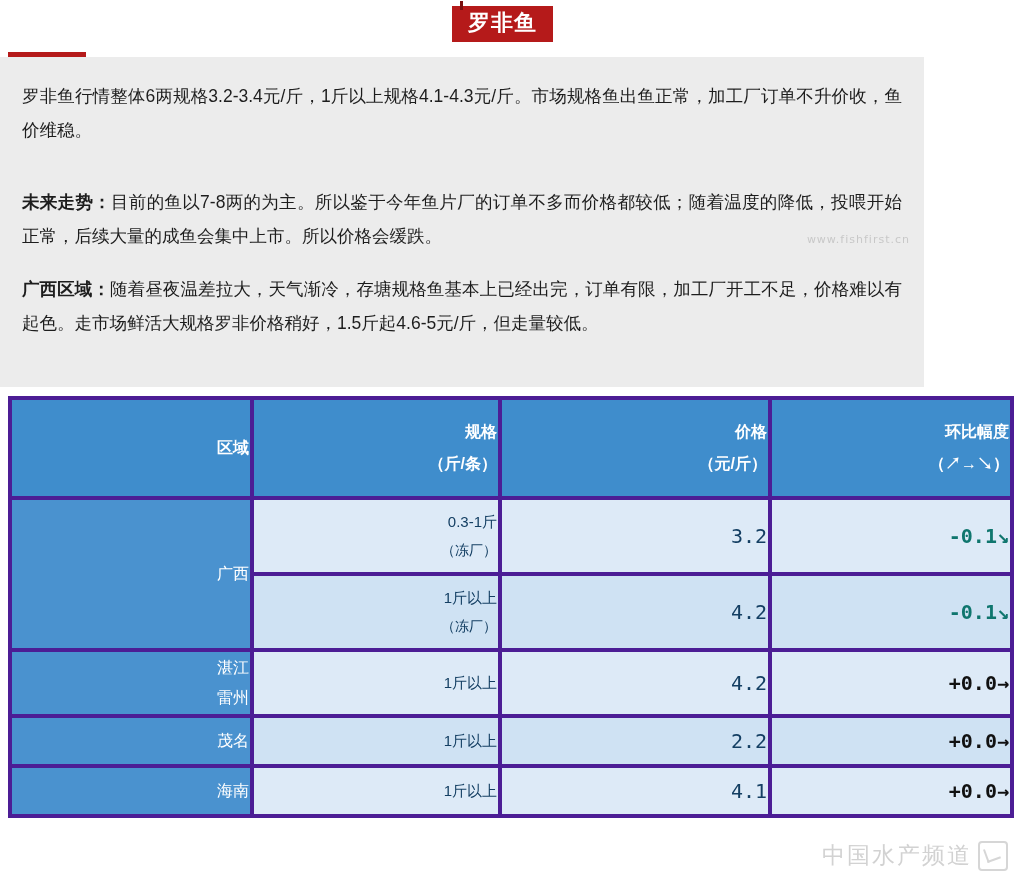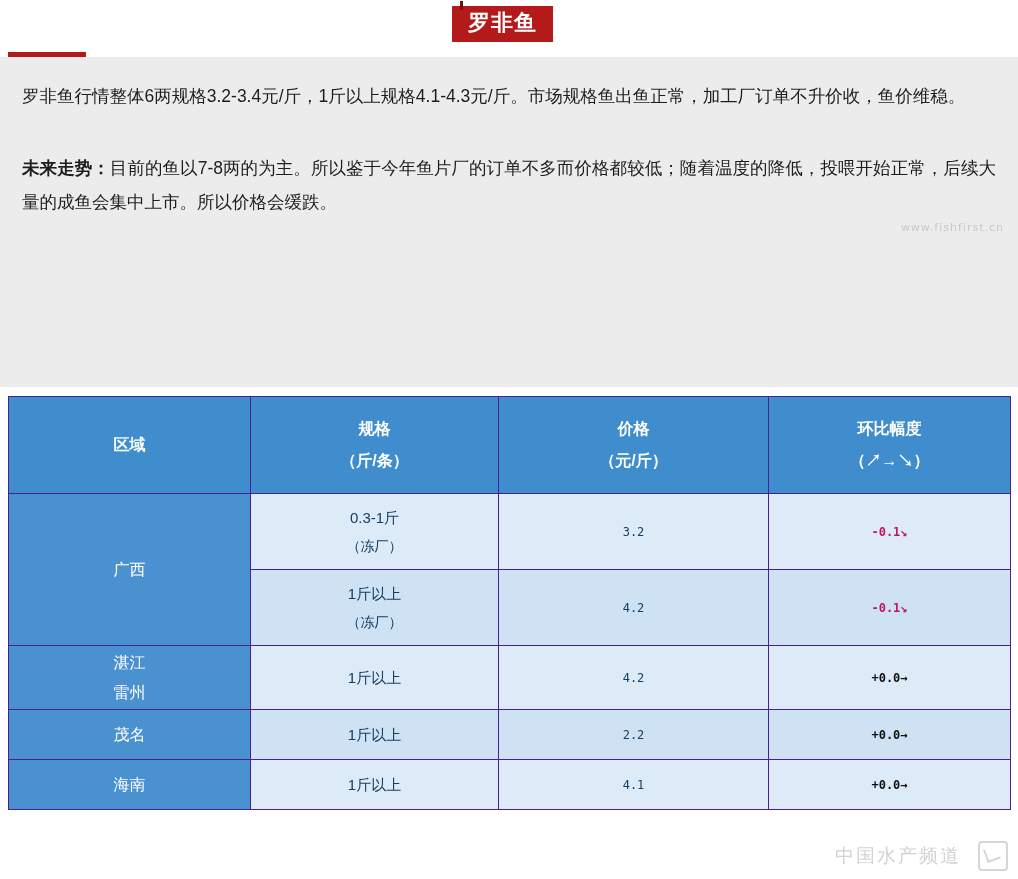--- a/index.html
+++ b/index.html
@@ -50,21 +50,21 @@
     width: 78px;
     height: 5px;
     background: #b51a1a;
   }
 
   
   .summary-panel {
     position: absolute;
     left: 0;
     top: 57px;
-    width: 1018px;
+    width: 924px;
     height: 330px;
     background: #ececec;
     box-sizing: border-box;
     padding: 22px 22px 0 22px;
   }
   .para {
     font-size: 17.5px;
     line-height: 34px;
     color: #1d1d1d;
     margin: 0 0 24px 0;
@@ -78,22 +78,22 @@
   .price-table {
     position: absolute;
     left: 8px;
     top: 396px;
     width: 1002px;
     border-collapse: collapse;
     table-layout: fixed;
   }
   .price-table th,
   .price-table td {
-    border: 1px solid #4c1d95;
-    text-align: center;
+    border: 4px solid #4c1d95;
+    text-align: right;
     vertical-align: middle;
     font-size: 15px;
     color: #1d4e7a;
   }
   .price-table thead th {
     background: #3f8dcc;
     color: #ffffff;
     height: 94px;
     font-weight: bold;
     font-size: 16px;
@@ -114,57 +114,57 @@
     background: #ddeaf7;
     line-height: 28px;
     font-size: 15px;
     color: #143f63;
   }
   td.data-cell.alt {
     background: #cfe2f3;
   }
   td.price-cell, td.change-cell {
     font-family: "DejaVu Sans Mono", monospace;
-    font-size: 12px;
+    font-size: 20px;
   }
   .change-down {
-    color: #be185d;
+    color: #0f766e;
     font-weight: bold;
   }
   .change-flat {
     color: #111111;
     font-weight: bold;
   }
   .row-h-tall  { height: 76px; }
   .row-h-med   { height: 64px; }
   .row-h-short { height: 50px; }
   .spec-sub {
     display: block;
     font-size: 14px;
   }
 
   
   .wm-top {
     position: absolute;
     right: 14px;
-    top: 164px;
+    top: 176px;
     font-size: 11px;
     color: #c8c8c8;
     letter-spacing: 1px;
     font-family: "DejaVu Sans", sans-serif;
   }
   .wm-bottom {
     position: absolute;
     right: 10px;
     bottom: 8px;
     display: flex;
     align-items: center;
-    gap: 17px;
+    gap: 6px;
     color: #d2d2d2;
-    font-size: 19px;
+    font-size: 23px;
     letter-spacing: 2px;
   }
   .wm-bottom .wm-logo {
     width: 26px;
     height: 26px;
     border: 2px solid #d6d6d6;
     border-radius: 4px;
     position: relative;
   }
   .wm-bottom .wm-logo::after {
@@ -189,20 +189,23 @@
   </div>
 </div>
 <div class="accent-rule"></div>
 
 <div class="summary-panel">
   <p class="para p1">
     <span>罗非鱼行情整体6两规格3.2-3.4元/斤，1斤以上规格4.1-4.3元/斤。市场规格鱼出鱼正常，加工厂订单不升价收，鱼价维稳。</span>
   </p>
   <p class="para p2">
     <b>未来走势：</b><span>目前的鱼以7-8两的为主。所以鉴于今年鱼片厂的订单不多而价格都较低；随着温度的降低，投喂开始正常，后续大量的成鱼会集中上市。所以价格会缓跌。</span>
+  </p>
+  <p class="para p3">
+    <b>广西区域：</b><span>随着昼夜温差拉大，天气渐冷，存塘规格鱼基本上已经出完，订单有限，加工厂开工不足，价格难以有起色。走市场鲜活大规格罗非价格稍好，1.5斤起4.6-5元/斤，但走量较低。</span>
   </p>
   <div class="wm-top">www.fishfirst.cn</div>
 </div>
 
 <table class="price-table">
   <colgroup>
     <col class="col-region">
     <col class="col-spec">
     <col class="col-price">
     <col class="col-change">

